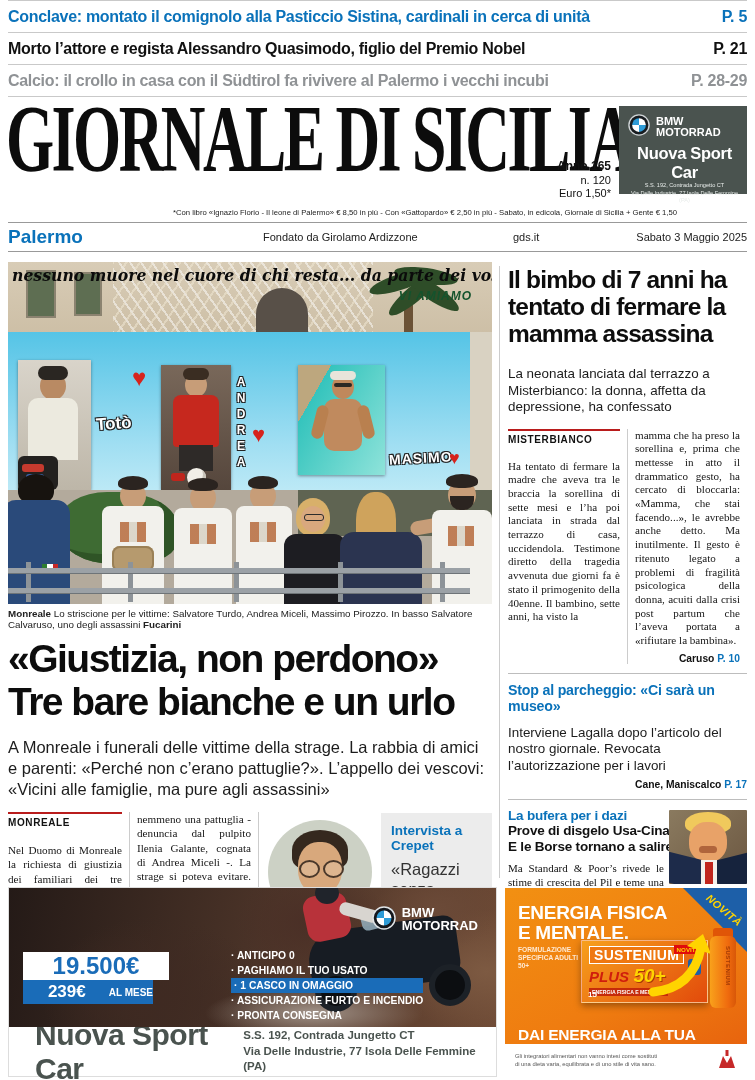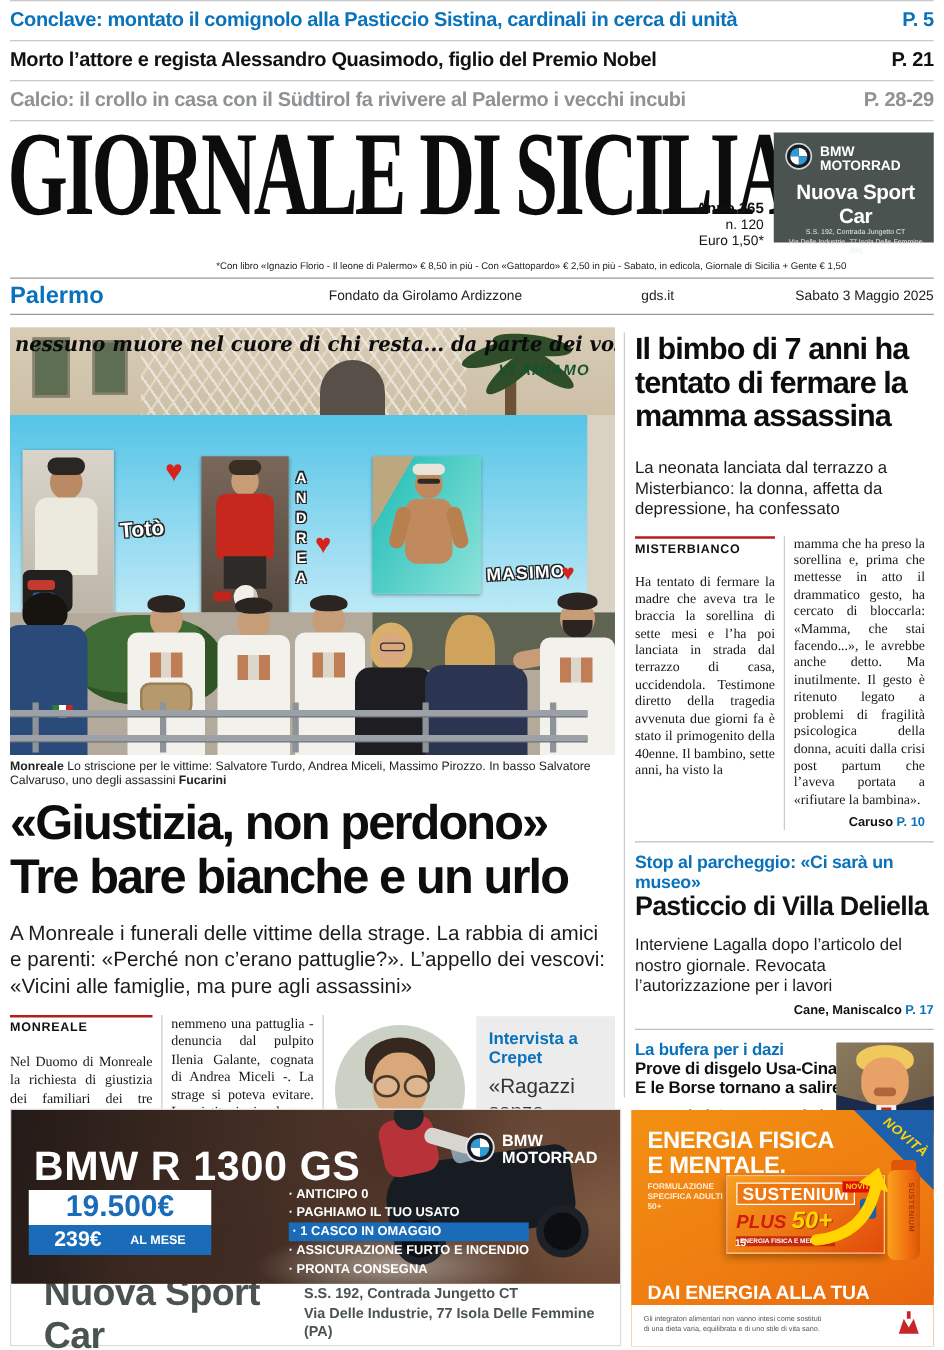--- a/index.html
+++ b/index.html
@@ -122,22 +122,22 @@
                border-radius:6px;transform:rotate(-14deg);opacity:.9;}
   .rider-torso{position:absolute;left:296px;top:6px;width:44px;height:46px;background:#b8323a;
                border-radius:12px;transform:rotate(-12deg);}
   .rider-arm{position:absolute;left:330px;top:18px;width:40px;height:13px;background:#d8d5d0;
              border-radius:6px;transform:rotate(16deg);}
   .rider-helmet{position:absolute;left:306px;top:-6px;width:24px;height:22px;background:#20242b;border-radius:50%;}
   .bmw-model{position:absolute;left:18px;top:26px;color:#fff;font-weight:bold;font-size:33px;letter-spacing:.5px;}
   .price-box{position:absolute;left:14px;top:64px;width:146px;height:28px;background:#fff;
              display:flex;align-items:center;justify-content:center;
              font-weight:bold;font-size:24px;color:var(--ad-blue,#1a6cb8);}
-  .monthly-box{position:absolute;left:14px;top:92px;width:146px;height:24px;background:var(--ad-blue,#1a6cb8);
-               color:#fff;display:flex;align-items:center;justify-content:center;gap:23px;}
+  .monthly-box{position:absolute;left:14px;top:92px;width:130px;height:24px;background:var(--ad-blue,#1a6cb8);
+               color:#fff;display:flex;align-items:center;justify-content:flex-end;gap:23px;}
   .monthly-box .m1{font-weight:bold;font-size:17px;}
   .monthly-box .m2{font-weight:bold;font-size:10px;}
   .bullets{position:absolute;left:222px;top:60px;color:#fff;font-size:10.3px;line-height:15px;font-weight:bold;}
   .bullets .b-hl{background:var(--ad-blue,#1a6cb8);padding:0 3px;}
   .bmw-brand{position:absolute;right:18px;top:18px;display:flex;align-items:center;gap:6px;
              color:#fff;font-weight:bold;font-size:13px;line-height:13px;}
   .bmw-strip{height:49px;display:flex;align-items:center;justify-content:space-between;padding:0 18px 0 26px;}
   .dealer-big{font-size:30px;font-weight:bold;color:var(--slate,#4a534f);letter-spacing:-0.5px;}
   .dealer-addr{font-size:11.5px;font-weight:bold;color:var(--slate,#4a534f);line-height:15.5px;text-align:left;}
   .ad-sus{position:absolute;left:505px;top:888px;width:242px;height:189px;overflow:hidden;
@@ -381,21 +381,20 @@
           <div class="byline"><span>Caruso</span> <span class="pg">P. 10</span></div>
         </div>
       </div>
     </article>
 
     <hr class="hr">
 
     <article>
       <div class="kicker-blue">Stop al parcheggio: «Ci sarà un museo»</div>
       <h2 class="a2-headline" style="margin:0;">
-        <div>Pasticcio di Villa Deliella</div>
       </h2>
       <p class="a2-subhead" style="margin-bottom:0;">Interviene Lagalla dopo l’articolo del nostro giornale. Revocata l’autorizzazione per i lavori</p>
       <div class="byline"><span>Cane, Maniscalco</span> <span class="pg">P. 17</span></div>
     </article>
 
     <hr class="hr">
 
     <article class="art-sm">
       <div class="kicker-blue">La bufera per i dazi</div>
       <h2 class="sm-headline" style="margin:0;">
@@ -441,21 +440,20 @@
   <aside class="ad-bmw">
     <div class="bmw-photo">
       <div class="dust"></div>
       <div class="moto-body"></div>
       <div class="moto-wheel" style="left:306px;top:82px;"></div>
       <div class="moto-wheel" style="left:420px;top:76px;"></div>
       <div class="moto-screen"></div>
       <div class="rider-torso"></div>
       <div class="rider-arm"></div>
       <div class="rider-helmet"></div>
-      <div class="bmw-model">BMW R 1300 GS</div>
       <div class="price-box">19.500€</div>
       <div class="monthly-box">
         <span class="m1">239€</span>
           <span class="m2">AL MESE</span>
       </div>
       <div class="bullets">
         <div>· ANTICIPO 0</div>
         <div>· PAGHIAMO IL TUO USATO</div>
         <div class="b-hl">· 1 CASCO IN OMAGGIO</div>
         <div>· ASSICURAZIONE FURTO E INCENDIO</div>

